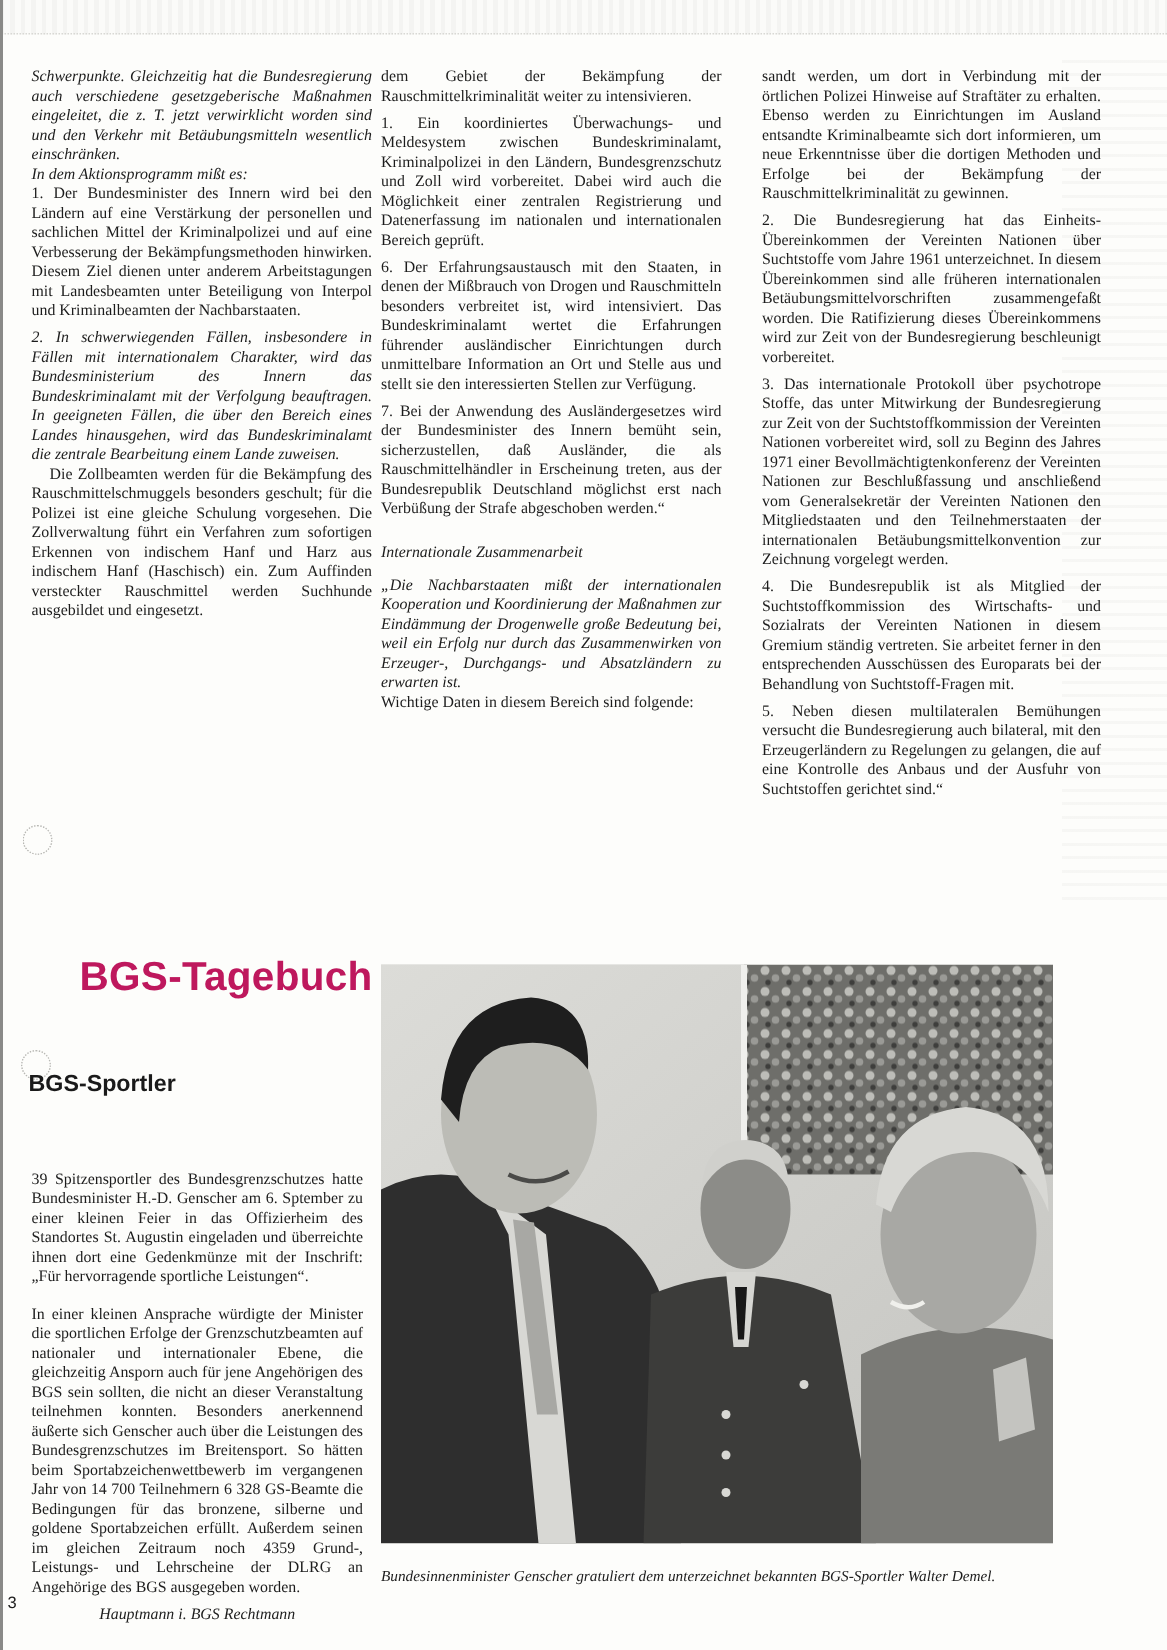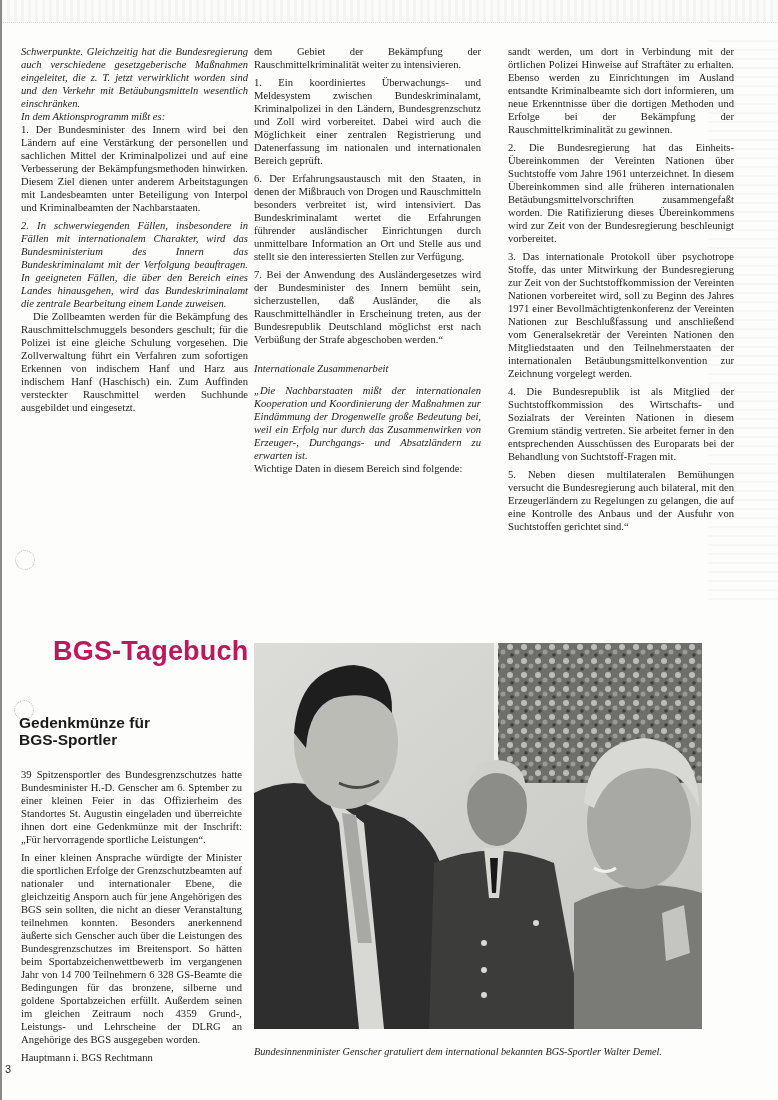--- a/index.html
+++ b/index.html
@@ -46,22 +46,22 @@
   }
   .stamp {
     position: absolute; left: 14px; top: 700px; width: 18px; height: 18px;
     border: 1px dotted #b8b8b4; border-radius: 50%;
   }
   .stamp2 { left: 15px; top: 550px; }
   .article-body {
     position: absolute; left: 21px; top: 768px; width: 221px;
     font-size: 10.6px; line-height: 13px; text-align: justify;
   }
-  .article-body p { margin: 0 0 5px 0; }
-  .byline { text-align: left; margin: 0 !important; }
+  .article-body p { margin: 12px 0 5px 0; }
+  .byline { text-align: center; font-style: italic; margin: 0 !important; }
   .page-number {
     position: absolute; left: 5px; top: 1063px;
     font-family: "Liberation Sans", "DejaVu Sans", sans-serif; font-size: 11px;
   }
   .photo {
     position: absolute; left: 254px; top: 643px; width: 448px; height: 386px;
     background: #d4d4d0; overflow: hidden;
   }
   .photo svg { display: block; width: 100%; height: 100%; }
   .caption {
@@ -101,21 +101,20 @@
   <p>3. Das internationale Protokoll über psychotrope Stoffe, das unter Mitwirkung der Bundesregierung zur Zeit von der Suchtstoffkommission der Vereinten Nationen vorbereitet wird, soll zu Beginn des Jahres 1971 einer Bevollmächtigtenkonferenz der Vereinten Nationen zur Beschlußfassung und anschließend vom Generalsekretär der Vereinten Nationen den Mitgliedstaaten und den Teilnehmerstaaten der internationalen Betäubungsmittelkonvention zur Zeichnung vorgelegt werden.</p>
   <p>4. Die Bundesrepublik ist als Mitglied der Suchtstoffkommission des Wirtschafts- und Sozialrats der Vereinten Nationen in diesem Gremium ständig vertreten. Sie arbeitet ferner in den entsprechenden Ausschüssen des Europarats bei der Behandlung von Suchtstoff-Fragen mit.</p>
   <p>5. Neben diesen multilateralen Bemühungen versucht die Bundesregierung auch bilateral, mit den Erzeugerländern zu Regelungen zu gelangen, die auf eine Kontrolle des Anbaus und der Ausfuhr von Suchtstoffen gerichtet sind.“</p>
 </div>
 
 <div class="section-title">BGS-Tagebuch</div>
 
 <div class="stamp"></div>
 
 <div class="article-title">
-  <div>Gedenkmünze für</div>
   <div>BGS-Sportler</div>
 </div>
 
 <div class="article-body">
   <p>39 Spitzensportler des Bundesgrenzschutzes hatte Bundesminister H.-D. Genscher am 6. Sptember zu einer kleinen Feier in das Offizierheim des Standortes St. Augustin eingeladen und überreichte ihnen dort eine Gedenkmünze mit der Inschrift: „Für hervorragende sportliche Leistungen“.</p>
   <p class="tight">In einer kleinen Ansprache würdigte der Minister die sportlichen Erfolge der Grenzschutzbeamten auf nationaler und internationaler Ebene, die gleichzeitig Ansporn auch für jene Angehörigen des BGS sein sollten, die nicht an dieser Veranstaltung teilnehmen konnten. Besonders anerkennend äußerte sich Genscher auch über die Leistungen des Bundesgrenzschutzes im Breitensport. So hätten beim Sportabzeichenwettbewerb im vergangenen Jahr von 14 700 Teilnehmern 6 328 GS-Beamte die Bedingungen für das bronzene, silberne und goldene Sportabzeichen erfüllt. Außerdem seinen im gleichen Zeitraum noch 4359 Grund-, Leistungs- und Lehrscheine der DLRG an Angehörige des BGS ausgegeben worden.</p>
   <p class="byline">Hauptmann i. BGS Rechtmann</p>
 </div>
 
 <div class="page-number">3</div>
@@ -161,14 +160,14 @@
 
     <path d="M320 260 Q380 230 448 250 L448 386 L320 386 Z" fill="#7a7a76"></path>
     <path d="M408 270 L430 262 L436 310 L412 318 Z" fill="#c4c4c0"></path>
     <ellipse cx="385" cy="180" rx="52" ry="66" fill="#a8a8a4"></ellipse>
     <path d="M330 160 Q335 100 390 95 Q445 100 445 165 Q430 125 395 125 Q355 125 340 165 Z" fill="#d8d8d4"></path>
     <path d="M340 225 Q352 232 362 225" stroke="#f0f0ec" stroke-width="3" fill="none"></path>
   </svg>
 </div>
 
 <div class="caption">
-  <div>Bundesinnenminister Genscher gratuliert dem international bekannten BGS-Sportler Walter Demel.</div>
+  <div>Bundesinnenminister Genscher gratuliert dem unterzeichnet bekannten BGS-Sportler Walter Demel.</div>
 </div>
 
 </body></html>

